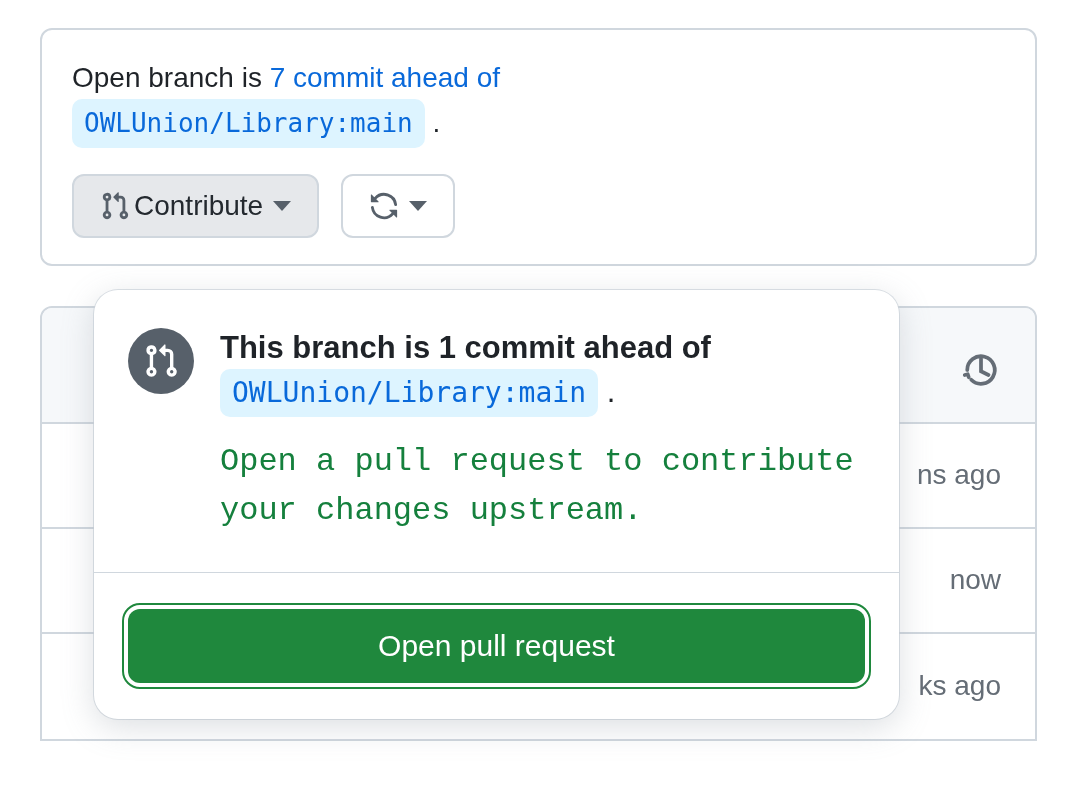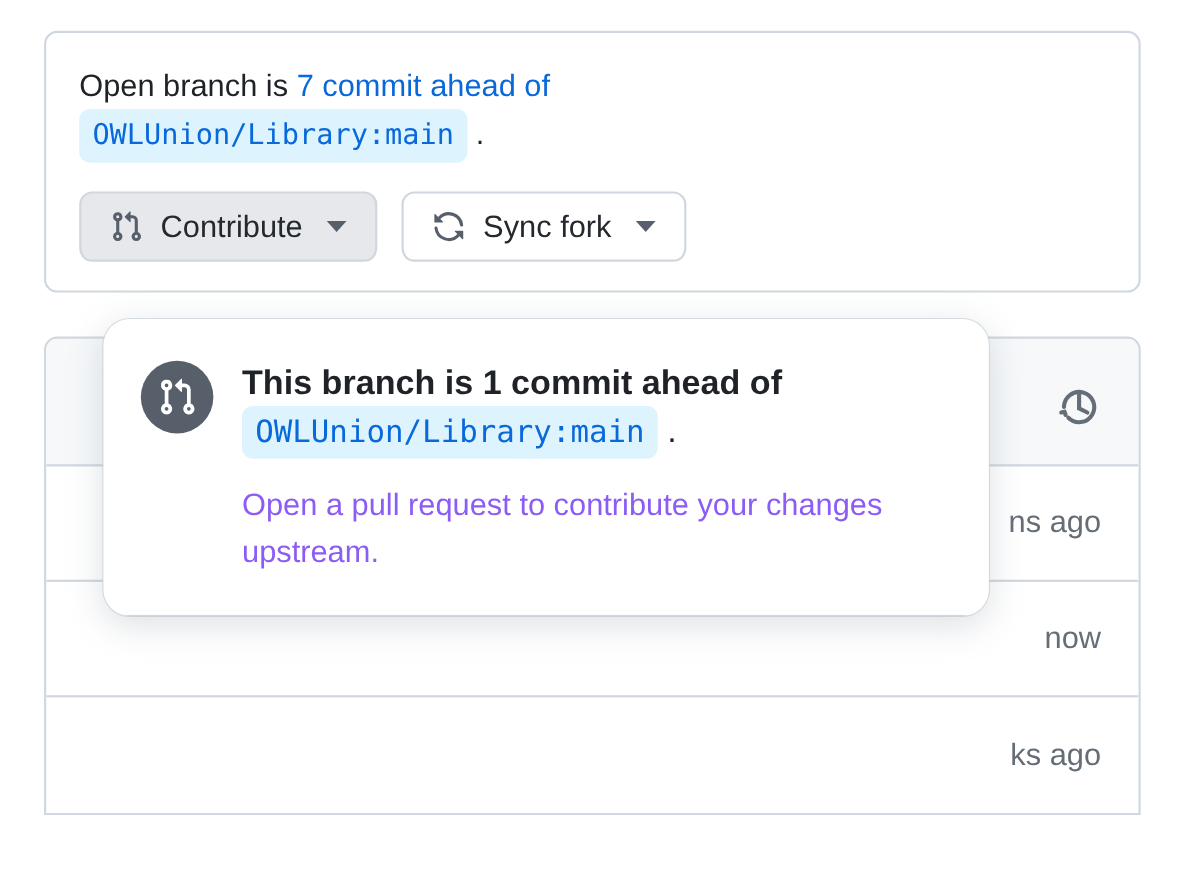--- a/index.html
+++ b/index.html
@@ -42,21 +42,21 @@
   }
 
   .button-row {
     display: flex;
     gap: 22px;
   }
 
   .btn {
     display: inline-flex;
     align-items: center;
-    gap: 16px;
+    gap: 4px;
     border: 2px solid #d0d7de;
     border-radius: 12px;
     padding: 14px 26px;
     font-size: 28px;
     font-weight: 500;
     color: #24292f;
     background: #ffffff;
     cursor: pointer;
   }
   .btn.secondary-active {
@@ -159,24 +159,25 @@
     display: inline-block;
     font-family: ui-monospace, SFMono-Regular, "SF Mono", Menlo, Consolas, monospace;
     background: #ddf4ff;
     color: #0969da;
     border-radius: 10px;
     padding: 4px 12px;
     font-size: 28px;
     font-weight: 400;
   }
   .popover-desc {
-    color: #8b5cf6;
-    font-size: 28px;
+    color: #15803d;
+    font-size: 32px;
     line-height: 1.55;
     margin-top: 20px;
+    font-family: Liberation Mono, monospace;
   }
   .popover-divider {
     border-top: 1px solid #d0d7de;
   }
   .popover-footer {
     padding: 36px 34px 36px 34px;
   }
   .primary-btn {
     width: 100%;
     display: block;
@@ -211,21 +212,20 @@
       <svg class="icon-pr" viewBox="0 0 16 16" fill="#57606a">
         <path d="M1.5 3.25a2.25 2.25 0 1 1 3 2.122v5.256a2.251 2.251 0 1 1-1.5 0V5.372A2.25 2.25 0 0 1 1.5 3.25Zm5.677-.177L9.573.677A.25.25 0 0 1 10 .854V2.5h1A2.5 2.5 0 0 1 13.5 5v5.628a2.251 2.251 0 1 1-1.5 0V5a1 1 0 0 0-1-1h-1v1.646a.25.25 0 0 1-.427.177L7.177 3.427a.25.25 0 0 1 0-.354ZM3.75 2.5a.75.75 0 1 0 0 1.5.75.75 0 0 0 0-1.5Zm0 9.5a.75.75 0 1 0 0 1.5.75.75 0 0 0 0-1.5Zm8.25.75a.75.75 0 1 0 1.5 0 .75.75 0 0 0-1.5 0Z"></path>
       </svg>
       <span>Contribute</span>
       <span class="chevron"></span>
     </div>
     <div class="btn">
       <svg class="icon-sync" viewBox="0 0 16 16" fill="#57606a">
         <path d="M1.705 8.005a.75.75 0 0 1 .834.656 5.5 5.5 0 0 0 9.592 2.97l-1.204-1.204a.25.25 0 0 1 .177-.427h3.646a.25.25 0 0 1 .25.25v3.646a.25.25 0 0 1-.427.177l-1.38-1.38A7.002 7.002 0 0 1 1.05 8.84a.75.75 0 0 1 .656-.834ZM8 2.5a5.487 5.487 0 0 0-4.131 1.869l1.204 1.204A.25.25 0 0 1 4.896 6H1.25A.25.25 0 0 1 1 5.75V2.104a.25.25 0 0 1 .427-.177l1.38 1.38A7.002 7.002 0 0 1 14.95 7.16a.75.75 0 0 1-1.49.178A5.5 5.5 0 0 0 8 2.5Z"></path>
       </svg>
-      <span>Sync fork</span>
       <span class="chevron"></span>
     </div>
   </div>
 </div>
 
 <div class="bg-list">
   <div class="bg-list-header">
     <svg class="history-icon" viewBox="0 0 16 16" fill="none" stroke="#656d76" stroke-width="1.5">
       <path d="M8 3.5v5l3 1.5" stroke-linecap="round"></path>
       <path d="M2.5 8a5.5 5.5 0 1 1 1.6 3.9" stroke-linecap="round"></path>
@@ -254,13 +254,16 @@
       <div class="popover-title">
         <span>This branch is 1 commit ahead of</span>
         <br>
         <span class="code-badge">OWLUnion/Library:main</span>
         <span style="font-weight:400;color:#1f2328;">.</span>
       </div>
       <div class="popover-desc">Open a pull request to contribute your changes upstream.</div>
     </div>
   </div>
   <div class="popover-divider"></div>
+  <div class="popover-footer">
+    <button class="primary-btn">Open pull request</button>
+  </div>
 </div>
 
 </body></html>

